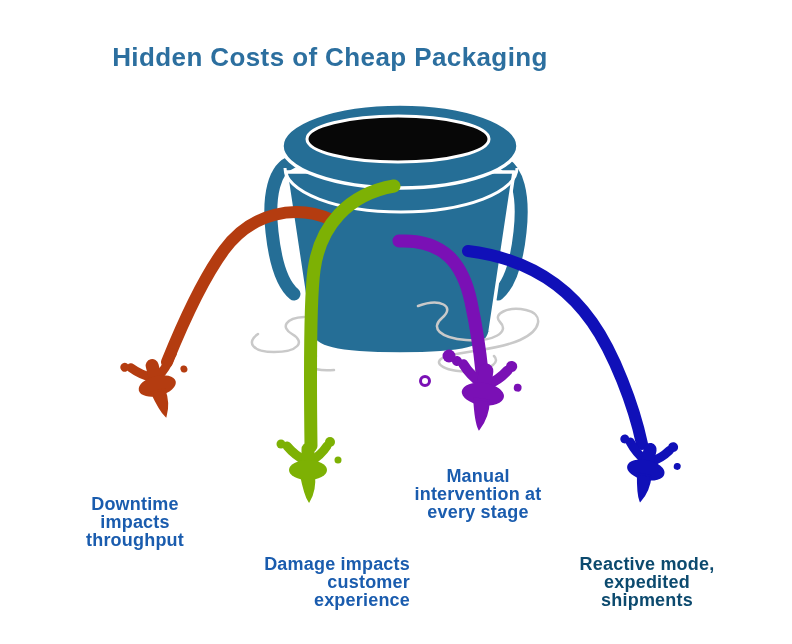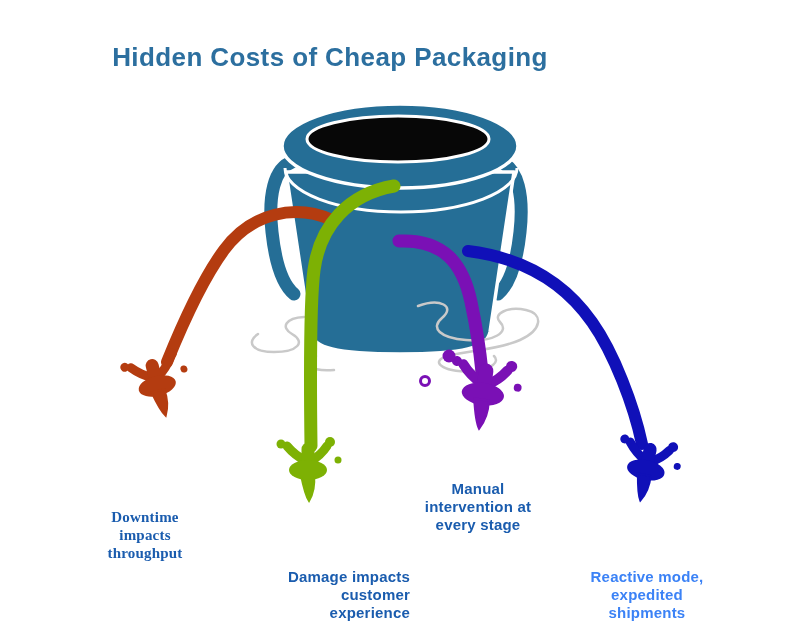--- a/index.html
+++ b/index.html
@@ -10,24 +10,24 @@
   }
   .stage{position:absolute;inset:0;width:792px;height:644px;}
   .title{
     position:absolute;left:0;top:42px;width:660px;
     text-align:center;
     font-size:26px;font-weight:bold;letter-spacing:.4px;
   }
   .lbl{
     position:absolute;width:200px;
     text-align:center;
-    font-size:15px;font-weight:600;line-height:18px;
-    white-space:pre-line;letter-spacing:.2px;margin-top:13px;
+    font-size:18px;font-weight:600;line-height:18px;
+    white-space:pre-line;letter-spacing:.2px;
   }
-  .lbl-downtime{left:45px;top:495px;font-family:Liberation Serif, serif;}
+  .lbl-downtime{left:35px;top:495px;}
   .lbl-damage{left:210px;top:555px;}
   .lbl-manual{left:378px;top:467px;}
   .lbl-reactive{left:547px;top:555px;}
   svg{display:block;}
 </style>
 </head>
 <body>
 
 <svg class="stage" viewBox="0 0 792 644" xmlns="http://www.w3.org/2000/svg" aria-hidden="true">
   <defs>
@@ -87,15 +87,15 @@
 throughput</div>
 
 <div class="lbl lbl-damage" style="color: rgb(26, 92, 174); text-align: right;">Damage impacts
 customer
 experience</div>
 
 <div class="lbl lbl-manual" style="color: rgb(26, 92, 174);">Manual
 intervention at
 every stage</div>
 
-<div class="lbl lbl-reactive" style="color: #3b82f6;">Reactive mode,
+<div class="lbl lbl-reactive" style="color: #0c4a6e;">Reactive mode,
 expedited
 shipments</div>
 
 </body></html>

